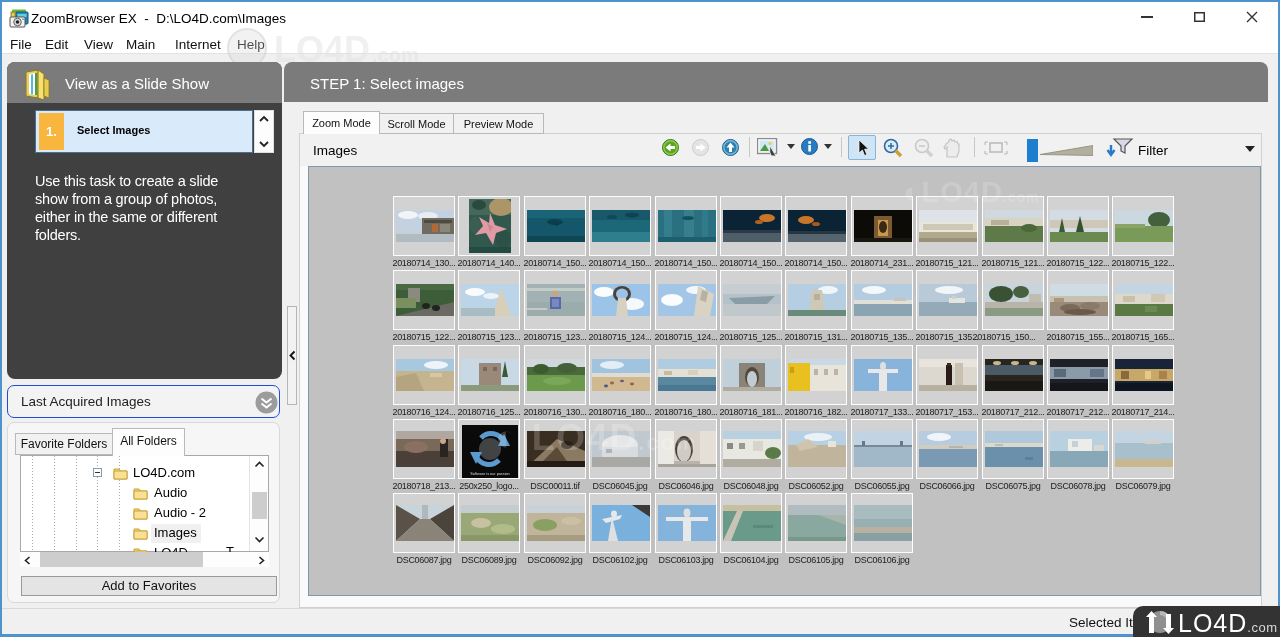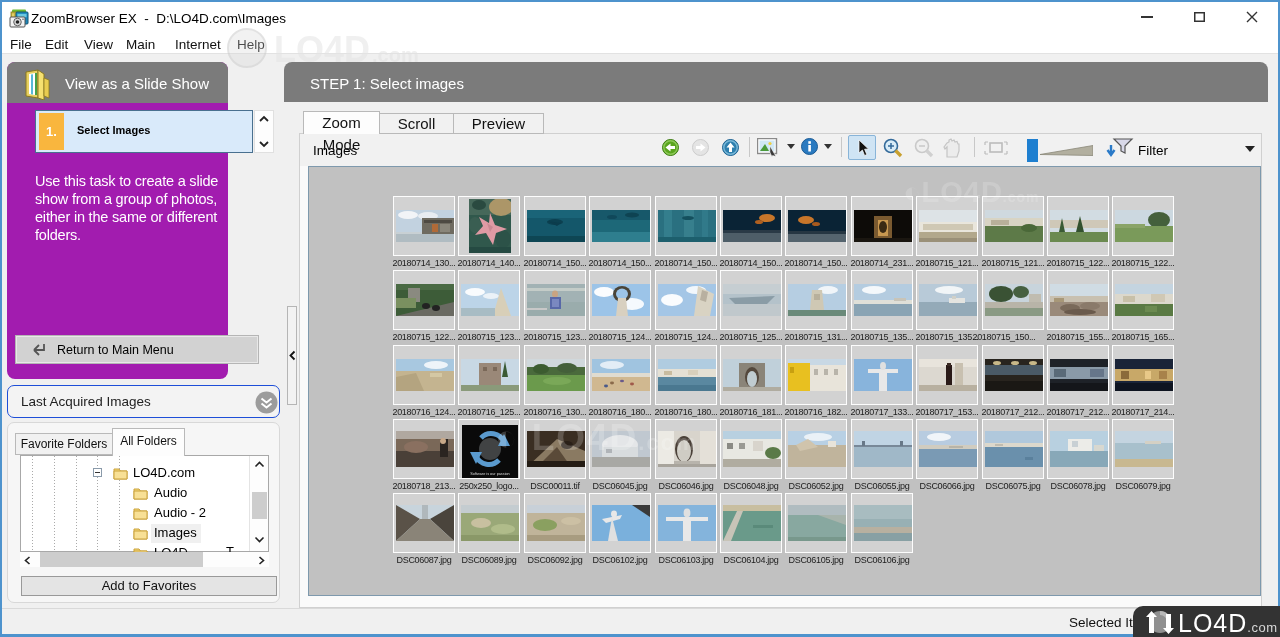--- a/index.html
+++ b/index.html
@@ -1,36 +1,36 @@
 <!DOCTYPE html>
 <html><head><meta charset="utf-8">
 <style>
 *{margin:0;padding:0;box-sizing:border-box}
 body{width:1280px;height:637px;overflow:hidden;font-family:"Liberation Sans",sans-serif;background:#f0f0f0;position:relative}
 .abs{position:absolute}
 #frame{position:absolute;inset:0;border:2px solid #4e93cd;border-bottom:3px solid #4e93cd;background:transparent;z-index:60;pointer-events:none}
 #titlebar{position:absolute;left:0;top:0;width:100%;height:28px;background:#fff}
 #menubar{position:absolute;left:0;top:28px;width:100%;height:26px;background:#fff;border-bottom:1px solid #e2e2e2}
 .menuitem{position:absolute;top:9px;font-size:13.5px;color:#111}
-#taskpanel{position:absolute;left:7px;top:62px;width:221px;height:317px;background:#a21caf;border-radius:8px}
+#taskpanel{position:absolute;left:7px;top:62px;width:275px;height:317px;background:#404040;border-radius:8px}
 #taskhead{position:absolute;left:0;top:0;width:100%;height:41px;background:#7b7b7b;border-radius:8px 8px 0 0}
 #selbox{position:absolute;left:28px;top:48px;width:218px;height:43px;background:#d9eafa;border:1px solid #49708f}
 #selnum{position:absolute;left:3px;top:2px;width:25px;height:37px;background:#f9b63e;color:#fff;font-weight:bold;font-size:13px;text-align:center;line-height:37px}
 #selscroll{position:absolute;left:247px;top:48px;width:20px;height:43px;background:#fdfdfd;border:1px solid #e0e0e0}
 .ppar{position:absolute;left:28px;color:#fff;font-size:14.5px;line-height:18px;letter-spacing:-0.2px}
 #retbtn{position:absolute;left:9px;top:274px;width:242px;height:27px;background:#d2d2d2;border:1px solid #e8e8e8;outline:1px solid #b5b5b5}
 #lastacq{position:absolute;left:7px;top:385px;width:273px;height:33px;background:#f3f3f3;border:1px solid #1d4ed8;border-radius:7px}
 #foldpanel{position:absolute;left:7px;top:422px;width:273px;height:181px;background:#f6f6f6;border:1px solid #d8d8d8;border-radius:7px}
 .tab1{position:absolute;font-size:12px;color:#111}
 #treebox{position:absolute;left:12px;top:32px;width:249px;height:97px;background:#fff;border:1px solid #a8a8a8}
 #addfav{position:absolute;left:13px;top:153px;width:256px;height:20px;background:#e4e4e4;border:1px solid #999;font-size:13px;text-align:center;line-height:18px;color:#111}
 #splitter{position:absolute;left:287px;top:306px;width:10px;height:99px;background:#f2f2f2;border:1px solid #b5b5b5}
 #stephead{position:absolute;left:284px;top:62px;width:984px;height:40px;background:#7b7b7b;border-radius:8px 8px 0 0}
 #rcontent{position:absolute;left:299px;top:133px;width:963px;height:475px;background:#fafafa;border:1px solid #d0d0d0}
-.rtab{position:absolute;font-size:15px;color:#111}
+.rtab{position:absolute;font-size:11px;color:#111}
 #gridbox{position:absolute;left:308px;top:166px;width:953px;height:430px;background:#c1c1c1;border:1px solid #7e99ad}
 .cell{position:absolute;width:62px;height:60px;background:#d2d2d2;border:1px solid #fdfdfd}
 .cimg{position:absolute}
 .fname{position:absolute;width:64px;font-size:9px;letter-spacing:-0.3px;color:#1c1c1c;text-align:center;white-space:nowrap}
 #statusbar{position:absolute;left:0px;top:608px;width:1280px;height:26px;background:#f0f0f0;border-top:1px solid #d9d9d9}
 #lo4dbox{position:absolute;left:1133px;top:606px;width:147px;height:31px;background:#333333;border-radius:10px 0 0 0;z-index:70}
 svg{display:block}
 </style></head><body>
 <div id="frame"></div>
 
@@ -90,26 +90,20 @@
     </div>
 <div id="selscroll">
       <svg class="abs" style="left:3px;top:4px" width="12" height="8" viewBox="0 0 12 8">
         <path d="M2 6 L6 2 L10 6" fill="none" stroke="#222" stroke-width="1.8"></path>
       </svg>
 <svg class="abs" style="left:3px;top:29px" width="12" height="8" viewBox="0 0 12 8">
         <path d="M2 2 L6 6 L10 2" fill="none" stroke="#222" stroke-width="1.8"></path>
       </svg>
     </div>
 <div class="ppar" style="top:110px">Use this task to create a slide<br>show from a group of photos,<br>either in the same or different<br>folders.</div>
-<div id="retbtn">
-      <svg class="abs" style="left:14px;top:5px" width="18" height="15" viewBox="0 0 18 15">
-<path d="M3 8 L8 3 M3 8 L8 13 M3 8 L13 8 L13 2" fill="none" stroke="#555" stroke-width="1.8"></path>
-</svg>
-      <div class="abs" style="left:40px;top:6px;font-size:12.5px;color:#000">Return to Main Menu</div>
-    </div>
 </div>
 <div id="lastacq">
     <div class="abs" style="left:13px;top:8px;font-size:13.5px;color:#222">Last Acquired Images</div>
 <svg class="abs" style="left:247px;top:5px" width="23" height="23" viewBox="0 0 23 23">
 <circle cx="11.5" cy="11.5" r="11" fill="#9c9c9c"></circle>
 <path d="M6.5 7.5 L11.5 11.5 L16.5 7.5 M6.5 12.5 L11.5 16.5 L16.5 12.5" fill="none" stroke="#fff" stroke-width="2"></path>
 </svg>
   </div>
 <div id="foldpanel">
 <div class="tab1" style="left:7px;top:10px;width:97px;height:22px;background:#f1f1f1;border:1px solid #b9b9b9;border-right:none;text-align:center;line-height:21px">Favorite Folders</div>

